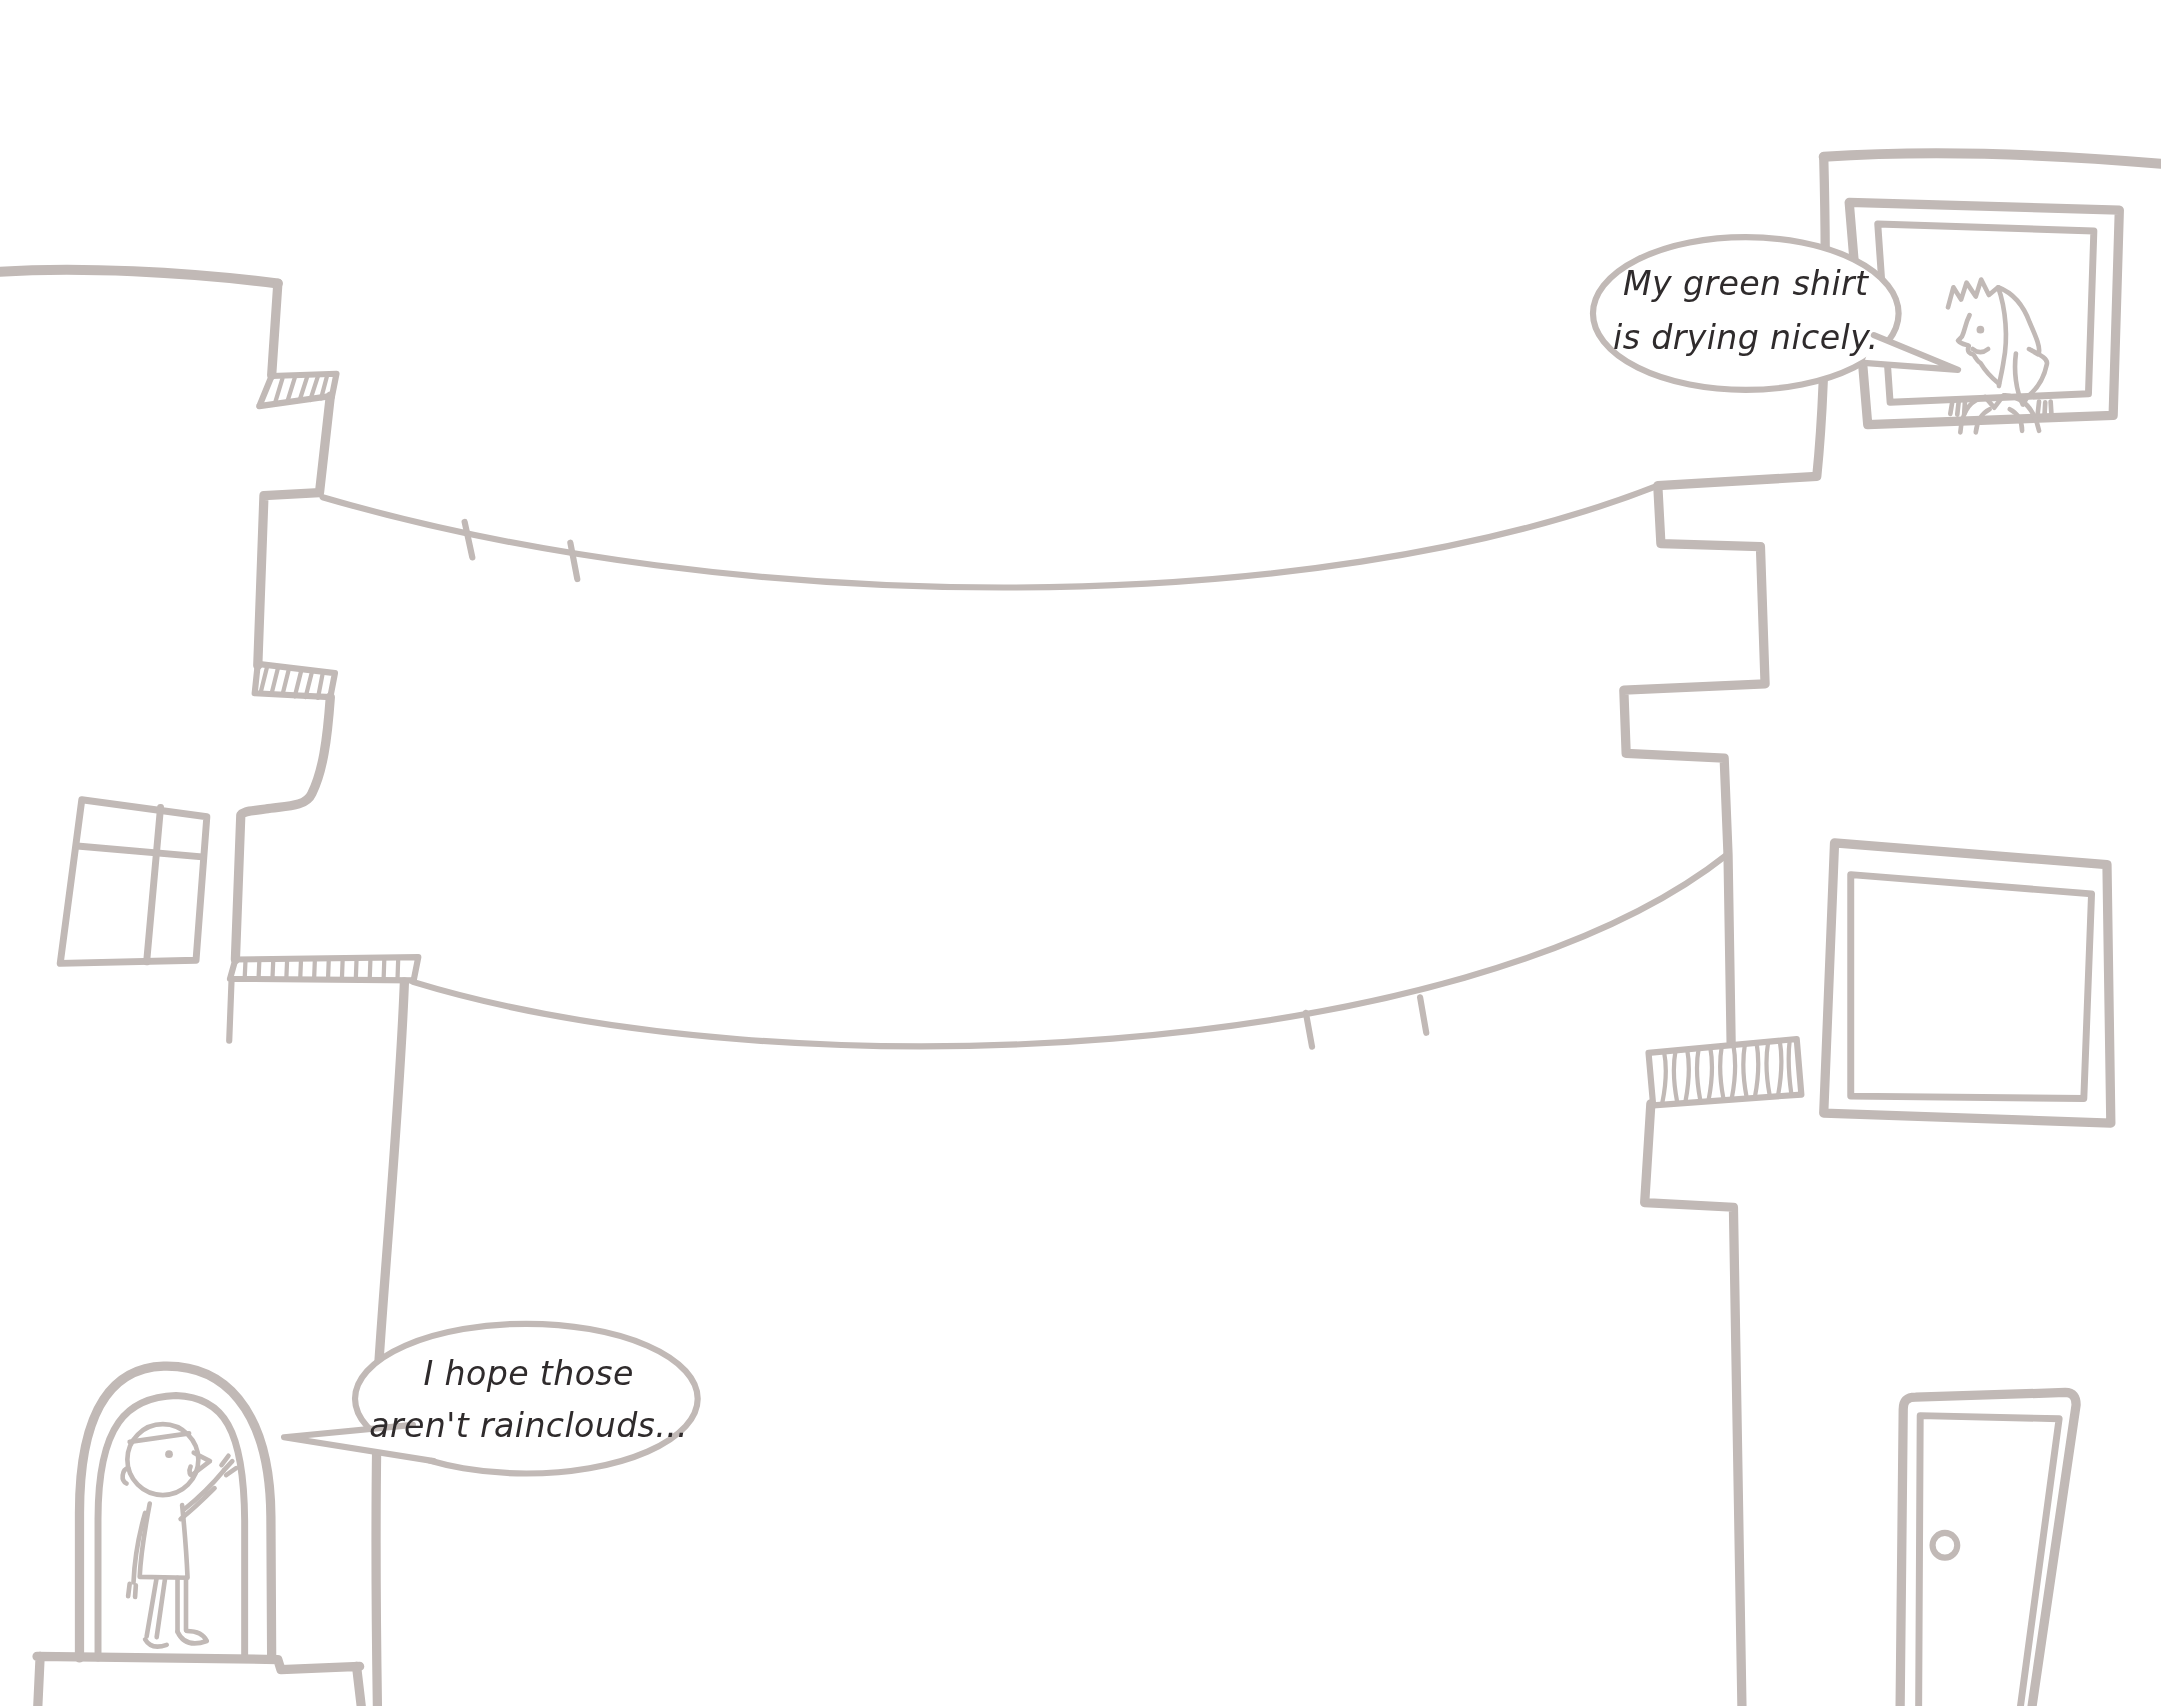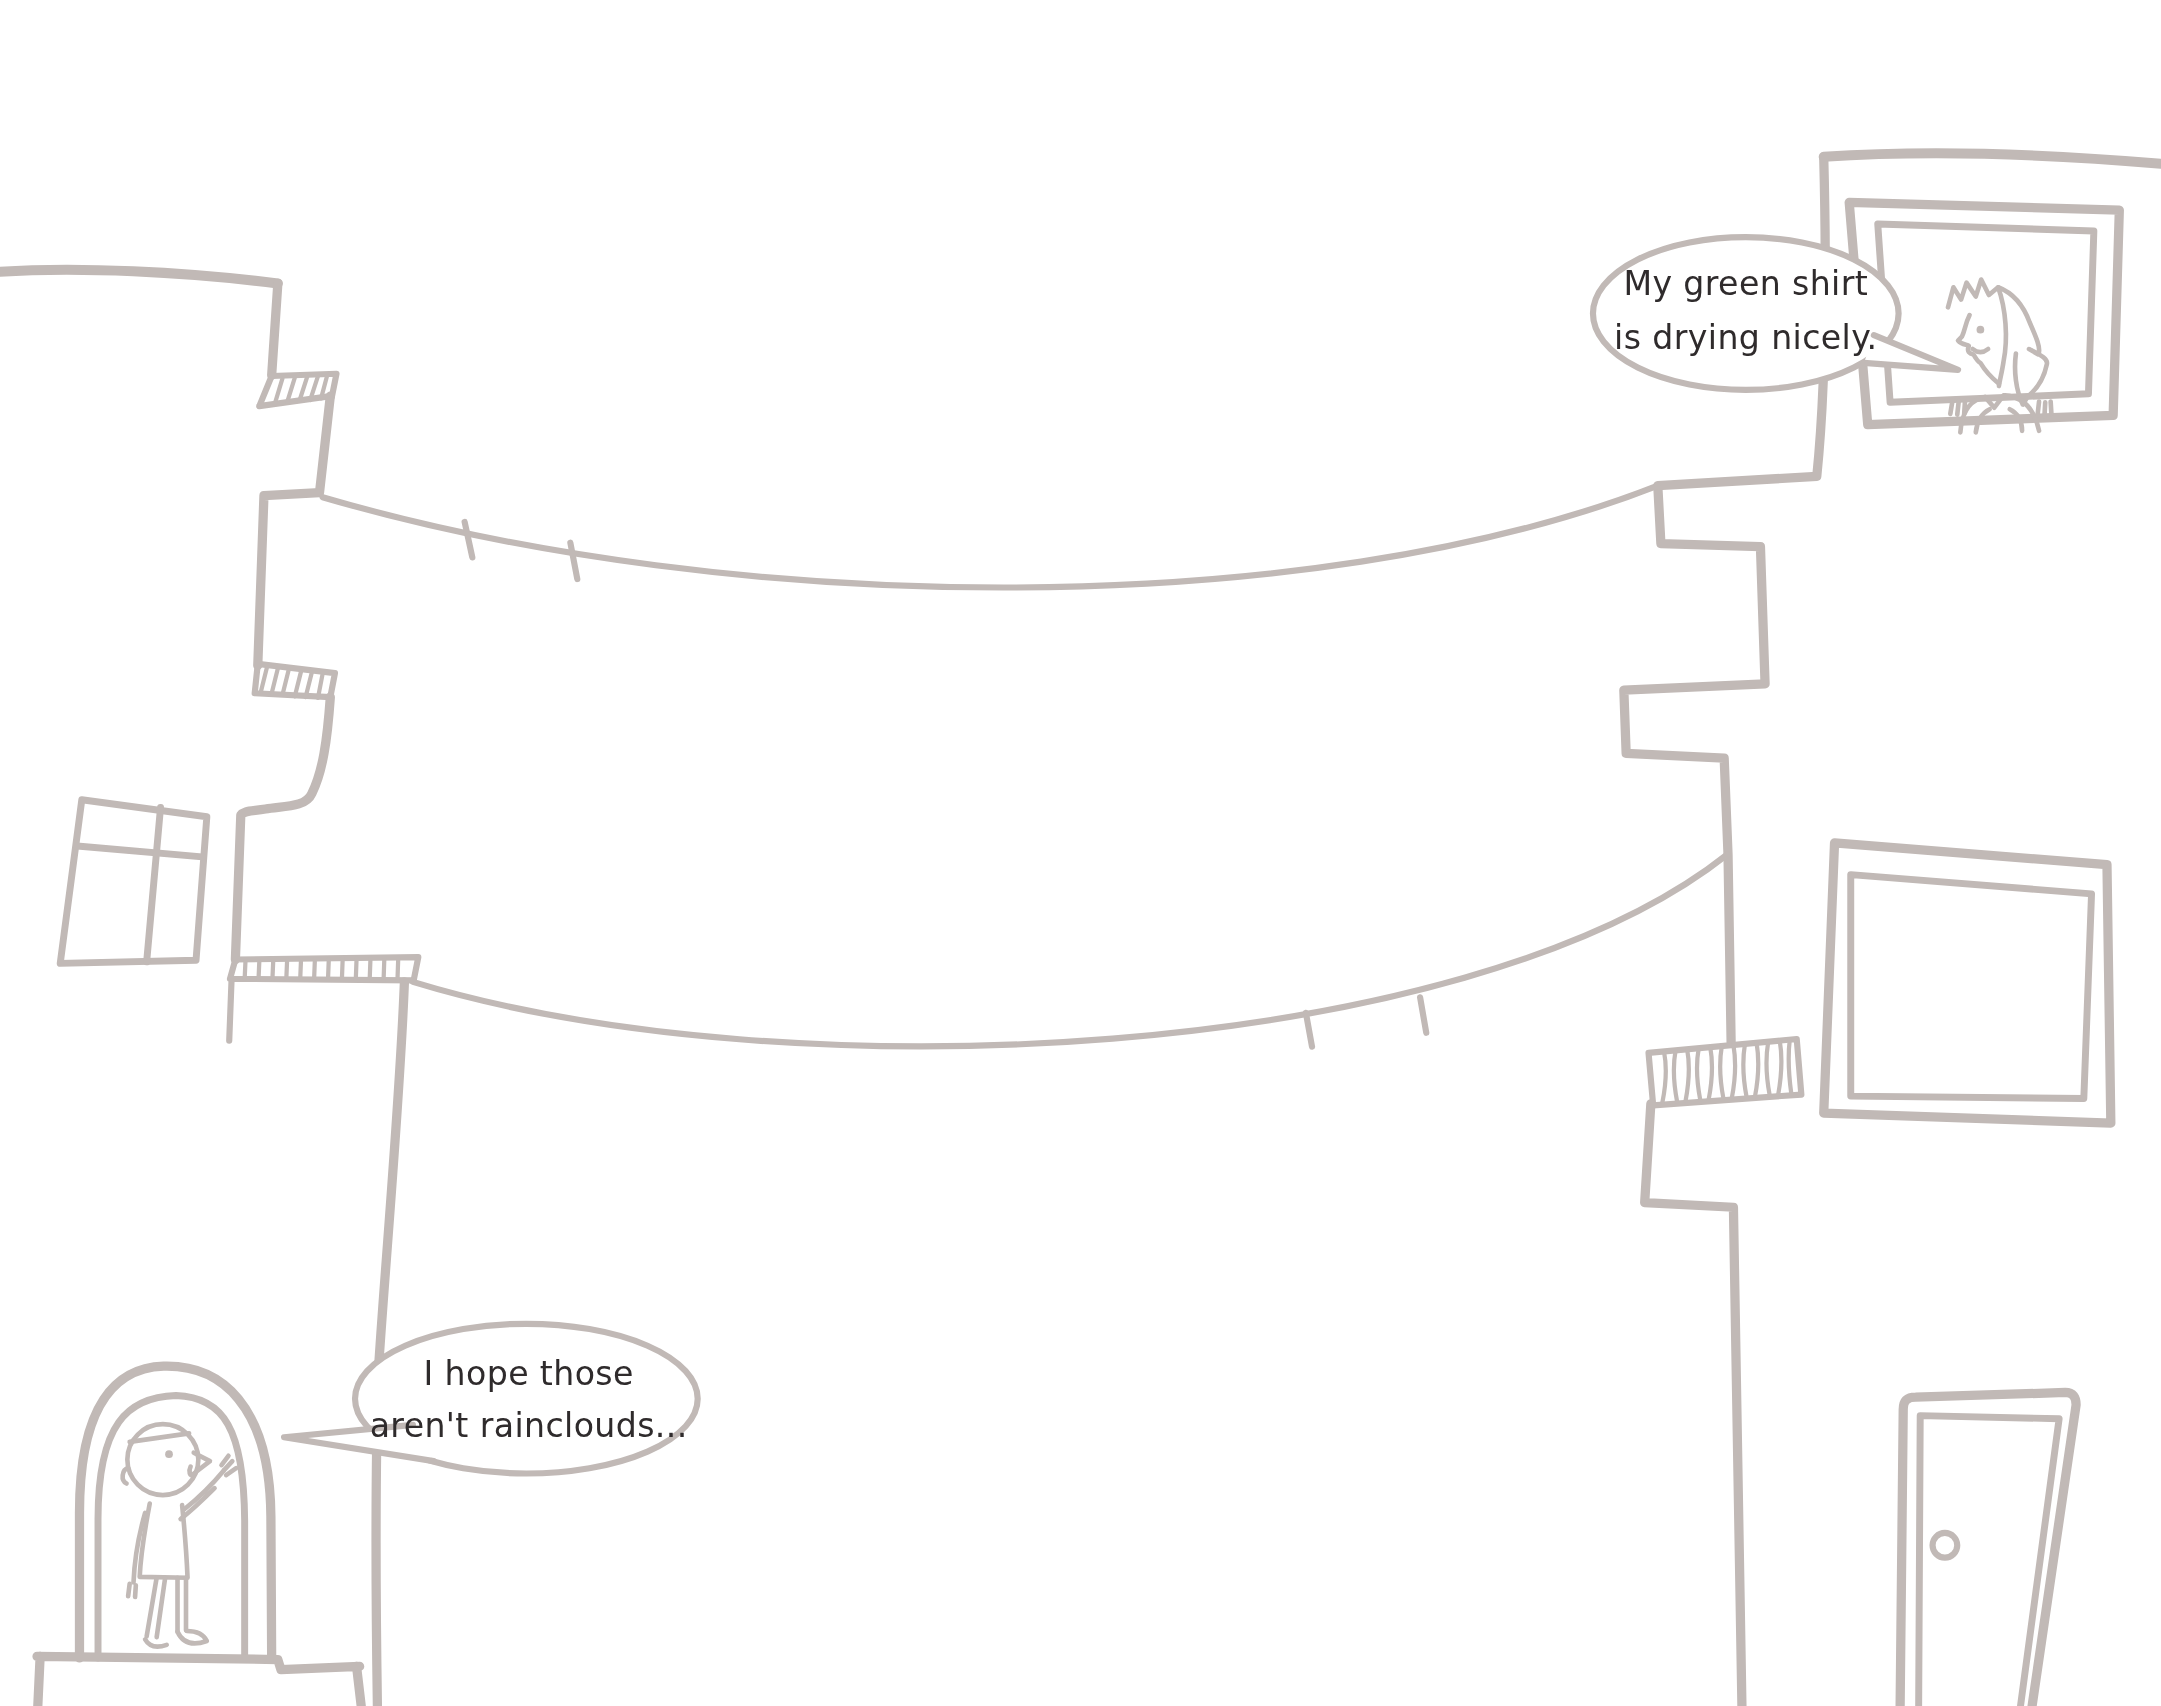--- a/index.html
+++ b/index.html
@@ -1,21 +1,21 @@
 <!DOCTYPE html>
 <html style="--line: #c1b9b6; --text: #2f2b2c; --bg: #ffffff;font-size:12.4px"><head>
 <meta charset="utf-8">
 <style>
   :root{
     --line:#c1b9b6;
     --text:#2f2b2c;
     --bg:#ffffff;
   }
   html,body{margin:0;padding:0;width:100%;height:100%;background:var(--bg);overflow:hidden;}
-  .scene-wrap{position:fixed;inset:0;display:flex;align-items:flex-start;justify-content:center;background:var(--bg);}
+  .scene-wrap{position:fixed;inset:0;display:flex;align-items:flex-start;justify-content:center;background:var(--bg);font-style:italic;}
   svg{display:block;width:100vw;height:100vh;}
   .stroke{fill:none;stroke:var(--line);stroke-linecap:round;stroke-linejoin:round;}
   .w-roof{stroke-width:13}
   .w-wall{stroke-width:12}
   .w-frame{stroke-width:12}
   .w-inner{stroke-width:9}
   .w-thin{stroke-width:8}
   .w-fig{stroke-width:6}
   .w-hatch{stroke-width:5.5}
   .w-bubble{stroke-width:8}

